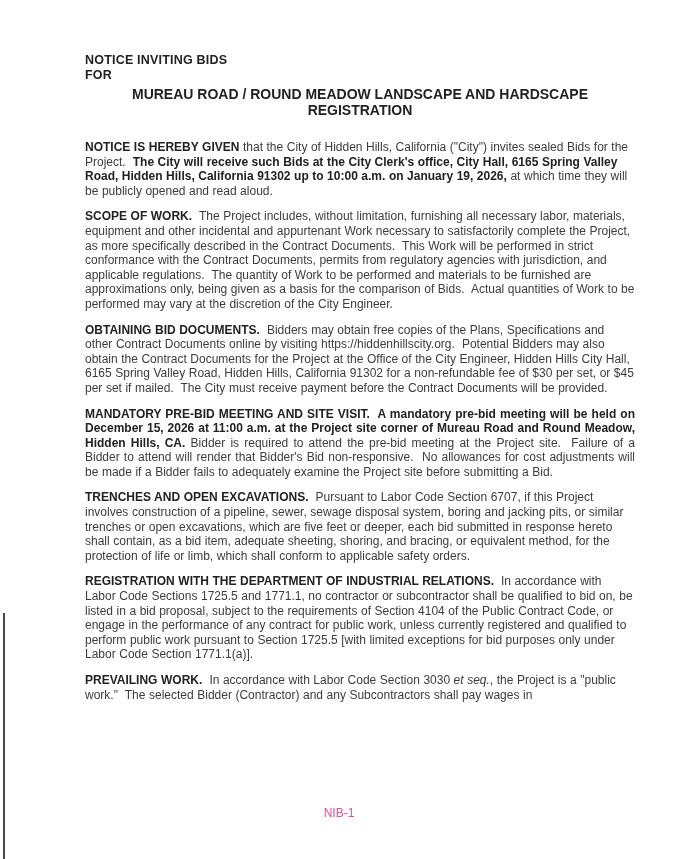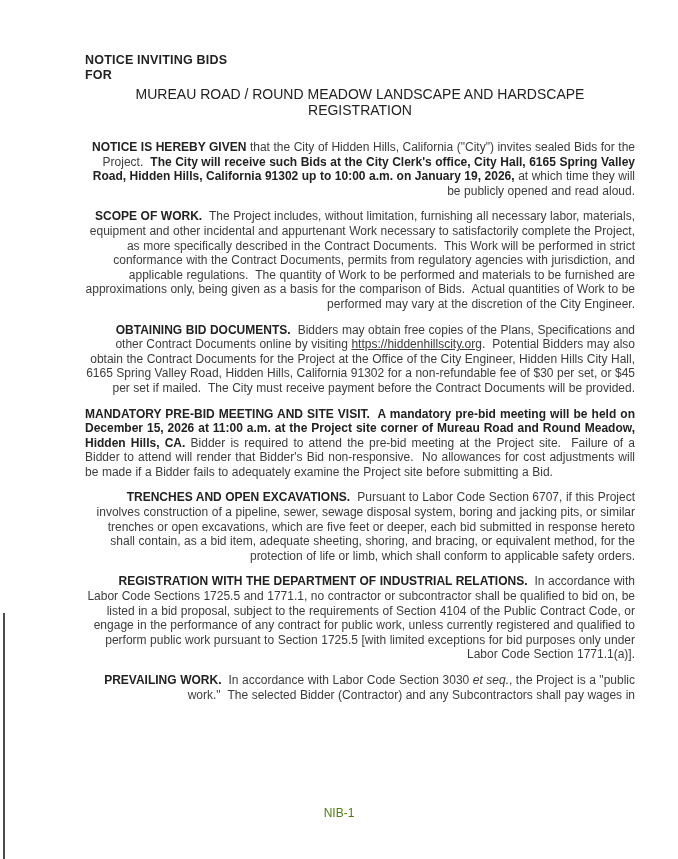--- a/index.html
+++ b/index.html
@@ -26,61 +26,59 @@
   .doc-title-line {
     text-align: left;
     font-weight: bold;
     color: #222222;
     font-size: 12.5px;
     line-height: 15px;
     letter-spacing: 0.2px;
   }
   .project-title {
     text-align: center;
-    font-weight: normal;
+    font-weight: bold;
     color: #222222;
     font-size: 14px;
     line-height: 16px;
     margin-top: 3px;
   }
   .para {
     font-size: 12px;
     line-height: 14.6px;
     margin: 0 0 11px 0;
     white-space: pre-wrap;
     color: #3c3c3c;
     word-spacing: 0.2px;
-    text-align: right;
   }
   .para.first {
     margin-top: 22px;
   }
   .para b {
     color: #222222;
   }
   .para.justify {
     text-align: justify;
   }
   .doc-link {
     color: #3c3c3c;
-    text-decoration: underline;
     cursor: pointer;
   }
   .em {
     font-style: italic;
     margin-top: 25px;
   }
   .footer {
     position: absolute;
     top: 806px;
     left: 0;
     right: 0;
     text-align: center;
     font-size: 12px;
-    color: #4d7c0f;
+    color: #ec4899;
   }
   .scan-line {
     position: absolute;
     left: 3px;
     top: 613px;
     width: 1.5px;
     height: 246px;
     background: #4a4a4a;
   }
 </style>

